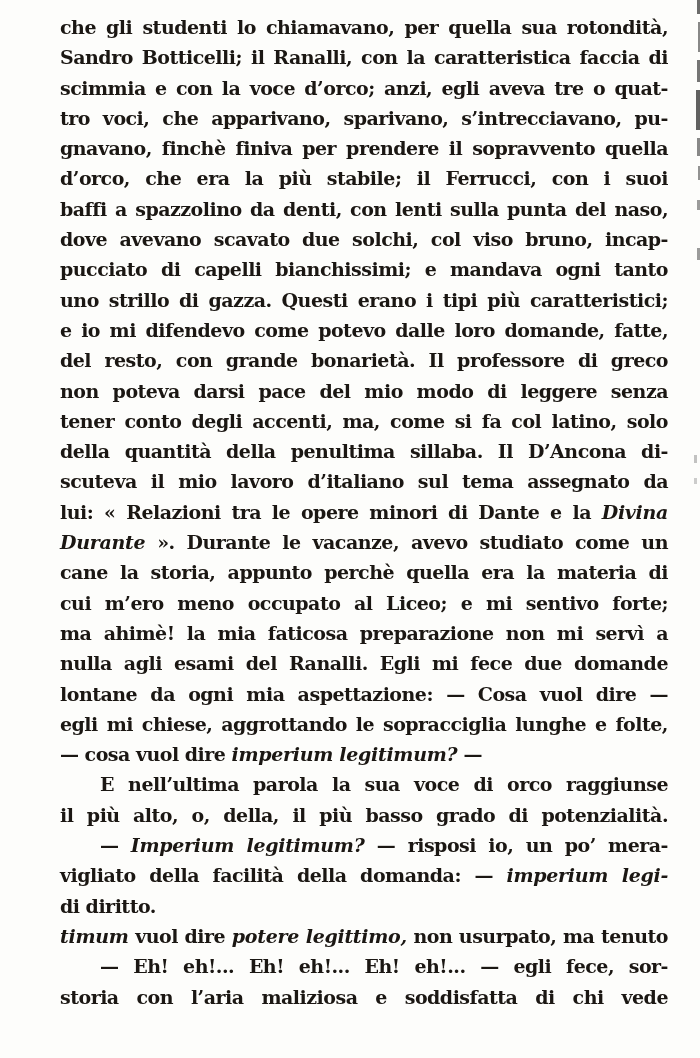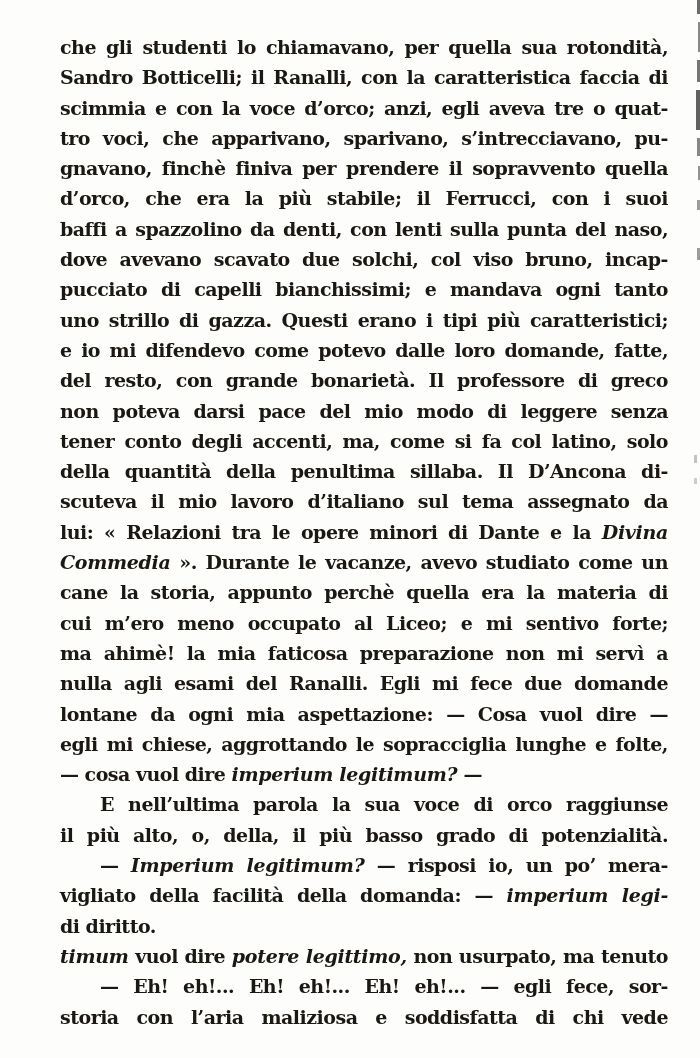--- a/index.html
+++ b/index.html
@@ -12,21 +12,20 @@
     position: relative;
     overflow: hidden;
     background: #fdfdfb;
     font-family: "DejaVu Serif", "Liberation Serif", serif;
   }
   .page {
     position: absolute;
     left: 60px;
     top: 12px;
     width: 608px;
-    margin-top: 20px;
   }
   .text-line {
     font-size: 19px;
     font-weight: 700;
     line-height: 30.3px;
     letter-spacing: -0.5px;
     color: #1b1713;
     white-space: normal;
     text-align: justify;
     -moz-text-align-last: justify;
@@ -63,21 +62,21 @@
       <div class="text-line"><span>dove avevano scavato due solchi, col viso bruno, incap-</span></div>
       <div class="text-line"><span>pucciato di capelli bianchissimi; e mandava ogni tanto</span></div>
       <div class="text-line"><span>uno strillo di gazza. Questi erano i tipi più caratteristici;</span></div>
       <div class="text-line"><span>e io mi difendevo come potevo dalle loro domande, fatte,</span></div>
       <div class="text-line"><span>del resto, con grande bonarietà. Il professore di greco</span></div>
       <div class="text-line"><span>non poteva darsi pace del mio modo di leggere senza</span></div>
       <div class="text-line"><span>tener conto degli accenti, ma, come si fa col latino, solo</span></div>
       <div class="text-line"><span>della quantità della penultima sillaba. Il D’Ancona di-</span></div>
       <div class="text-line"><span>scuteva il mio lavoro d’italiano sul tema assegnato da</span></div>
       <div class="text-line"><span>lui: « Relazioni tra le opere minori di Dante e la </span><em>Divina</em></div>
-      <div class="text-line"><em>Commedia</em><span> ». Durante le vacanze, avevo studiato come un</span></div>
+      <div class="text-line"><em>Durante</em><span> ». Durante le vacanze, avevo studiato come un</span></div>
       <div class="text-line"><span>cane la storia, appunto perchè quella era la materia di</span></div>
       <div class="text-line"><span>cui m’ero meno occupato al Liceo; e mi sentivo forte;</span></div>
       <div class="text-line"><span>ma ahimè! la mia faticosa preparazione non mi servì a</span></div>
       <div class="text-line"><span>nulla agli esami del Ranalli. Egli mi fece due domande</span></div>
       <div class="text-line"><span>lontane da ogni mia aspettazione: — Cosa vuol dire —</span></div>
       <div class="text-line"><span>egli mi chiese, aggrottando le sopracciglia lunghe e folte,</span></div>
       <div class="text-line no-justify"><span>— cosa vuol dire </span><em>imperium legitimum?</em><span> —</span></div>
       <div class="text-line indent"><span>E nell’ultima parola la sua voce di orco raggiunse</span></div>
       <div class="text-line"><span>il più alto, o, della, il più basso grado di potenzialità.</span></div>
       <div class="text-line indent"><span>— </span><em>Imperium legitimum?</em><span> — risposi io, un po’ mera-</span></div>

